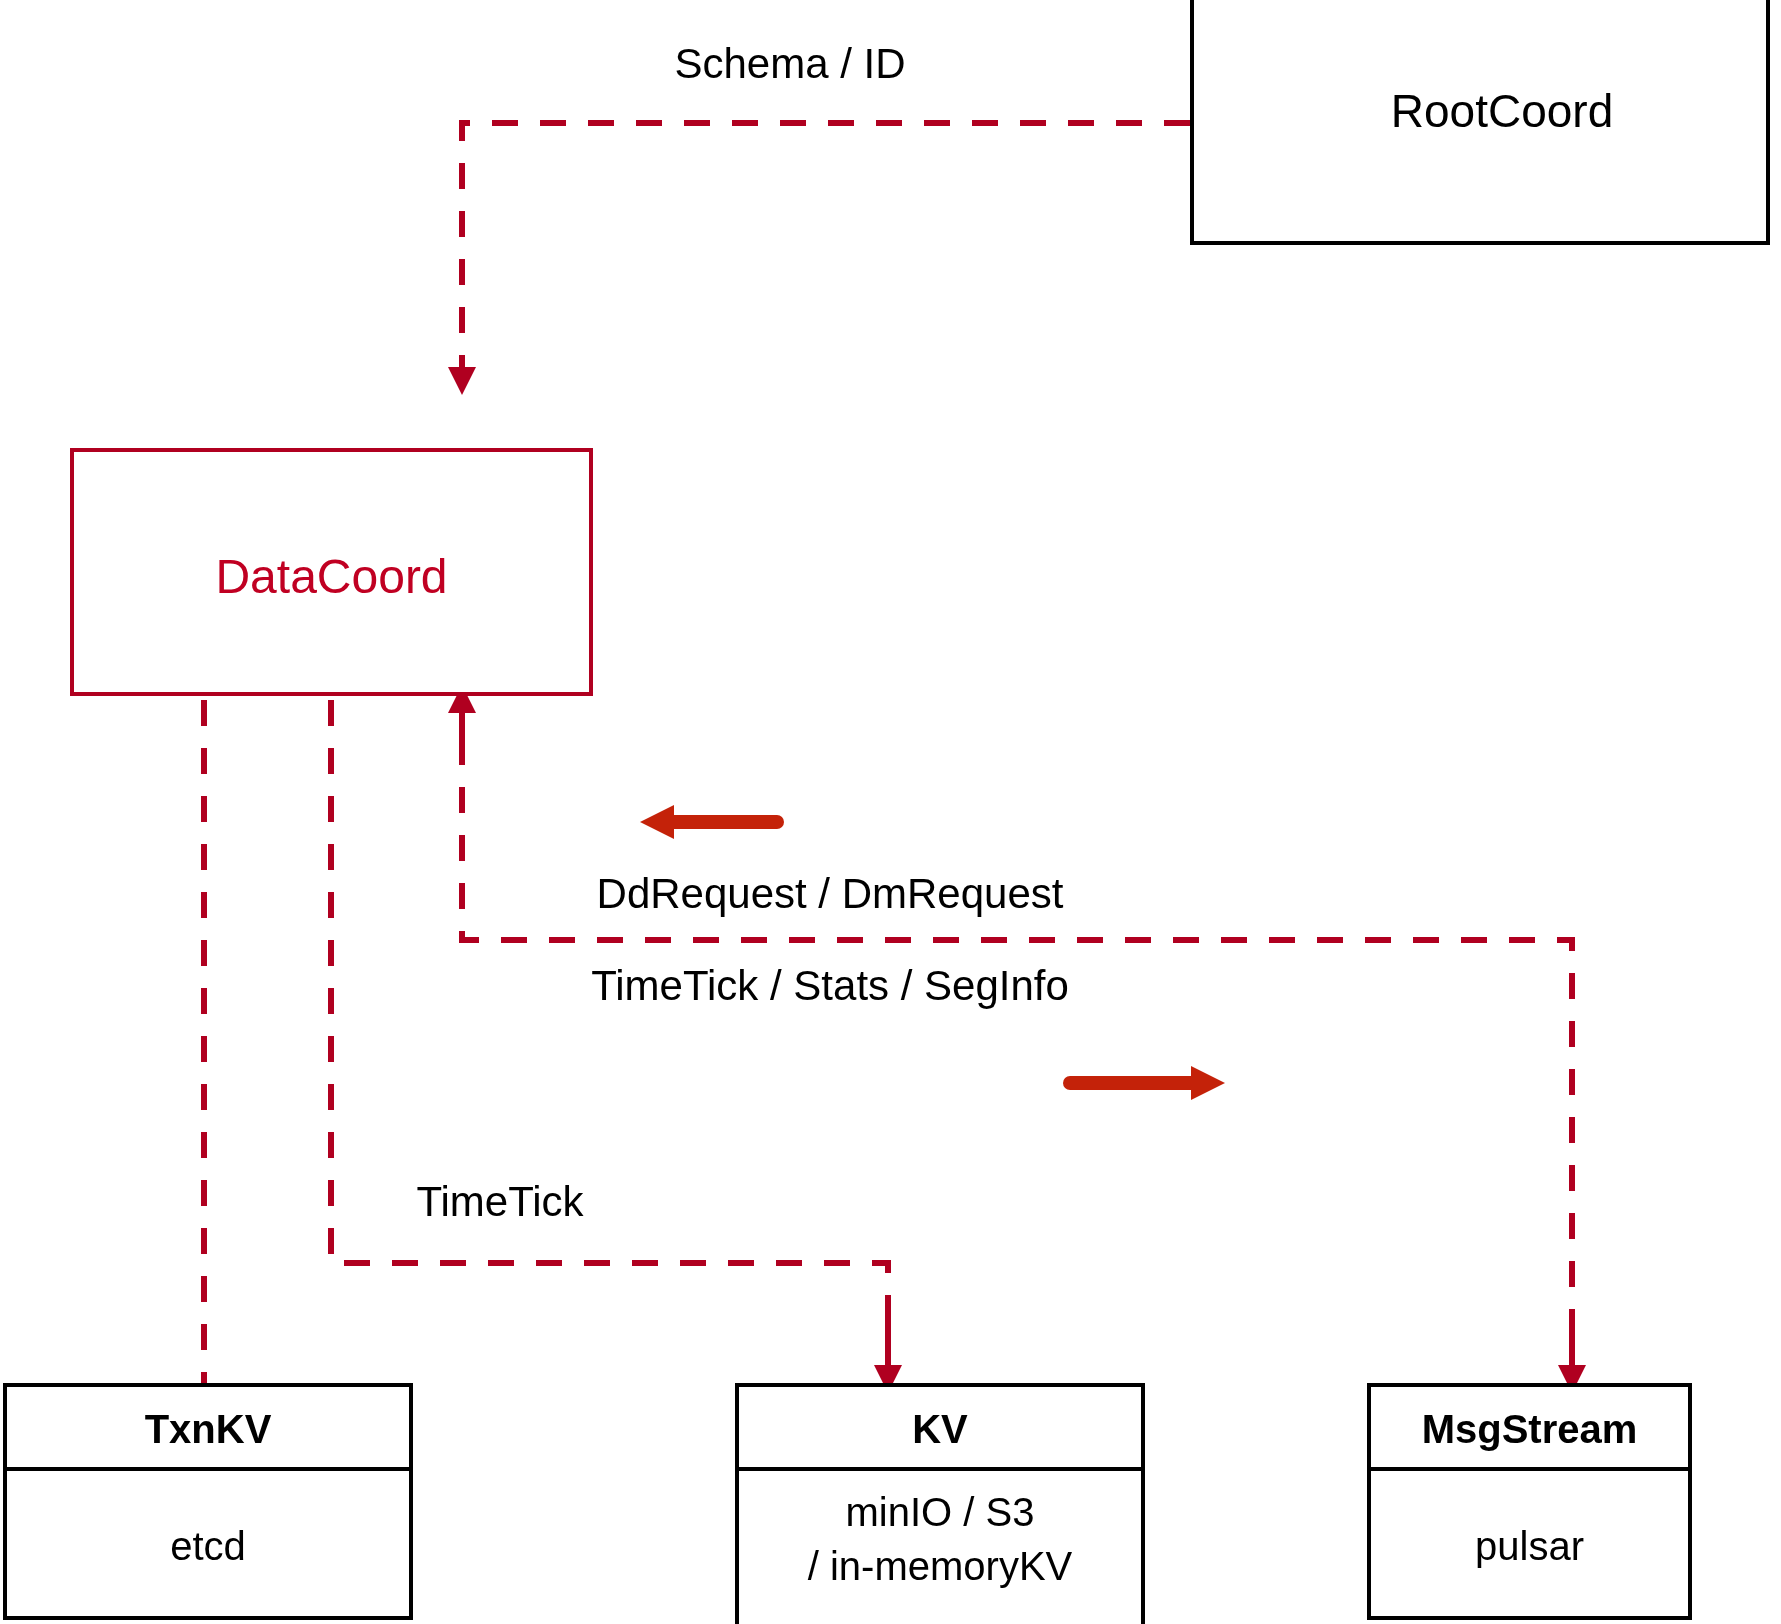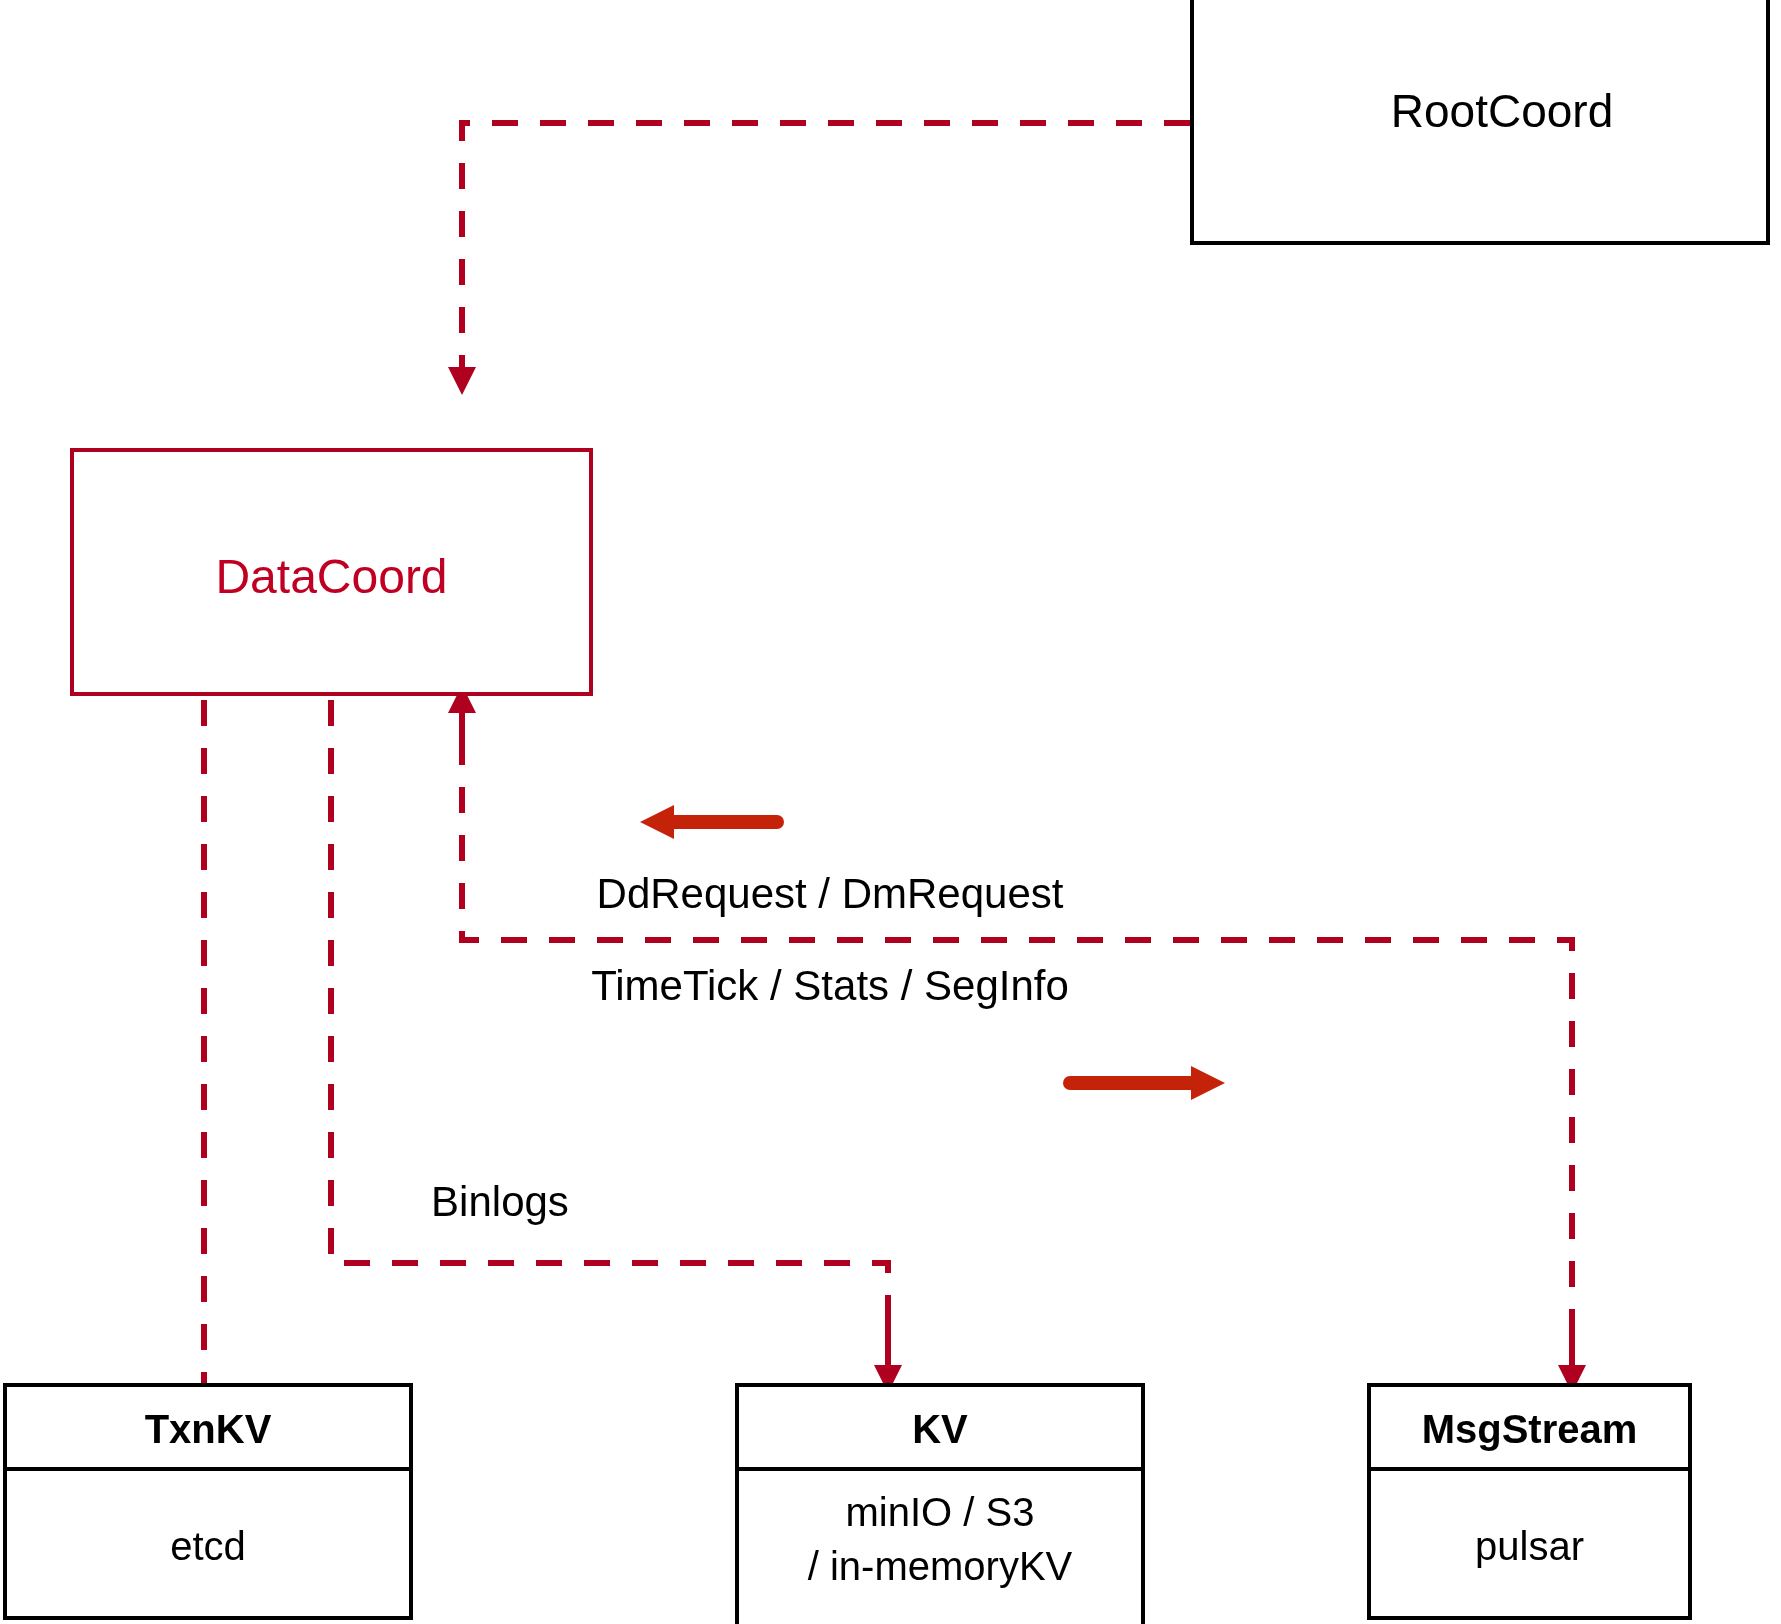--- a/index.html
+++ b/index.html
@@ -153,20 +153,21 @@
     <div class="node-body" style="top:98px;">minIO / S3</div>
     <div class="node-body" style="top:152px;">/ in-memoryKV</div>
   </div>
 
   <div class="node node-black" style="left:1367px; top:1383px; width:325px; height:237px;">
     <div class="node-title" style="top:20px;">MsgStream</div>
     <div class="node-divider" style="top:80px;"></div>
     <div class="node-body" style="top:132px;">pulsar</div>
   </div>
 
+  <div class="label-plain" style="left:460px; top:40px; width:660px;">Schema / ID</div>
 
   <div class="label-plain" style="left:510px; top:870px; width:640px;">DdRequest / DmRequest</div>
 
   <div class="label-plain" style="left:510px; top:962px; width:640px;">TimeTick / Stats / SegInfo</div>
 
-  <div class="label-plain" style="left:330px; top:1178px; width:340px;">Binlogs</div>
+  <div class="label-plain" style="left:330px; top:1178px; width:340px;">TimeTick</div>
 
 </div>
 
 </body></html>

